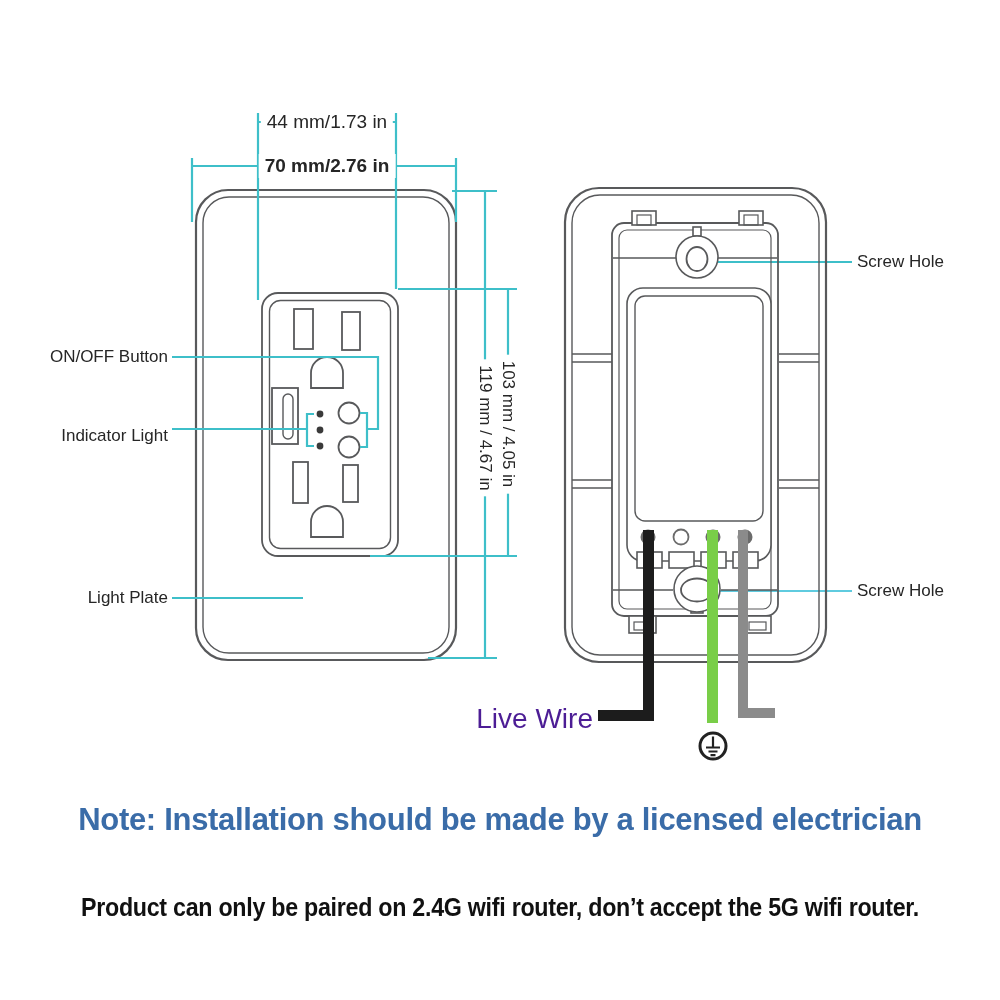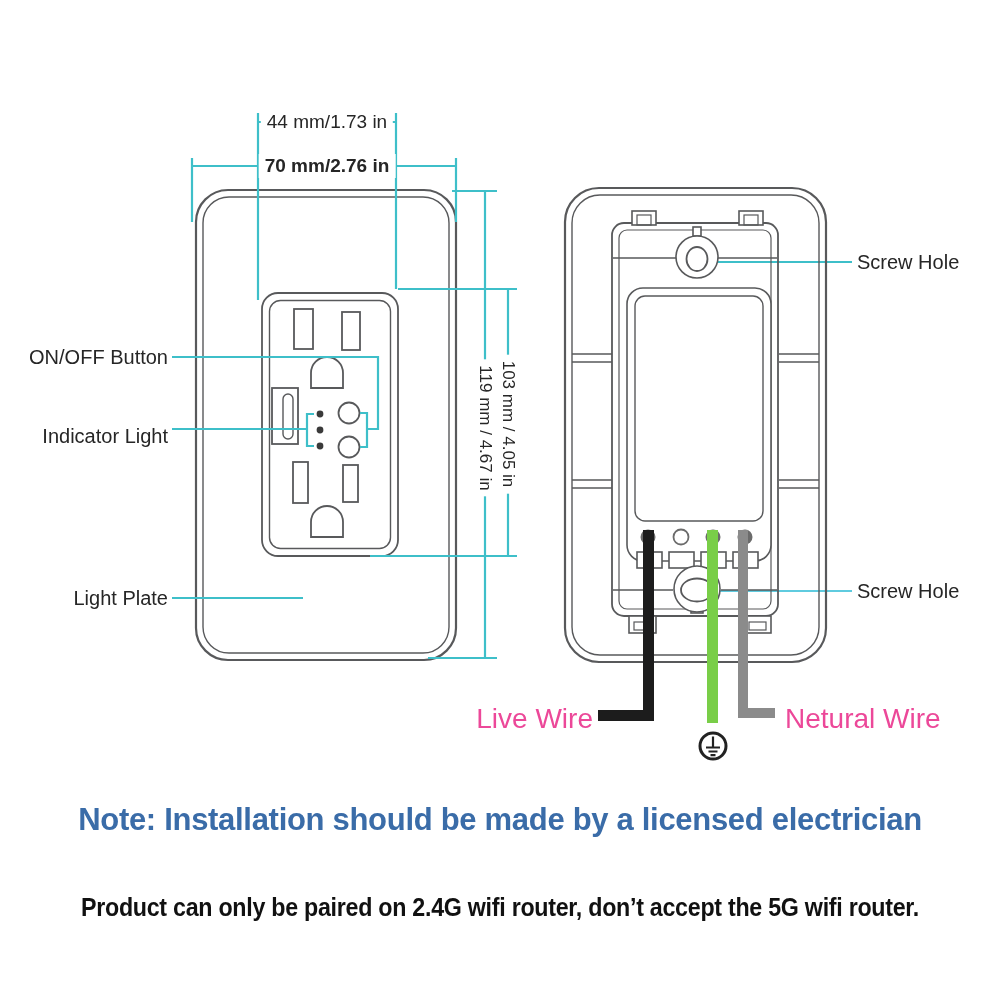--- a/index.html
+++ b/index.html
@@ -28,28 +28,28 @@
   .dotf{fill:#3a3a3a;stroke:none;}
   .cfill{fill:#6b6b6b;stroke:none;}
   .cout{fill:#ffffff;stroke:#6b6b6b;stroke-width:1.8;}
   .wireL{fill:none;stroke:var(--live-wire);stroke-width:11;}
   .wireG{fill:none;stroke:var(--ground-wire);stroke-width:11;}
   .wireN{fill:none;stroke:var(--neutral-wire);stroke-width:10;}
   .gnd{fill:none;stroke:#222;stroke-width:3;}
   .gndthin{fill:none;stroke:#222;stroke-width:2.2;}
 
   
-  .lbl{position:absolute;color:var(--text);white-space:nowrap;font-size:20px;}
+  .lbl{position:absolute;color:var(--text);white-space:nowrap;font-size:17px;}
   .vcenter{transform:translateY(-50%);}
   .dimlbl{position:absolute;color:var(--text);white-space:nowrap;font-size:19px;
           background:#fff;padding:1px 6px;transform:translate(-50%,-50%);}
   .dimvert{position:absolute;color:var(--text);white-space:nowrap;font-size:17px;
            background:#fff;padding:6px 1px;writing-mode:vertical-rl;
            transform:translate(-50%,-50%);}
-  .wirelbl{position:absolute;color:#ec4899;white-space:nowrap;font-size:28px;font-weight:500;}
+  .wirelbl{position:absolute;color:#4c1d95;white-space:nowrap;font-size:28px;font-weight:500;}
   .note1{position:absolute;left:50%;top:820px;transform:translate(-50%,-50%);
          color:var(--note-heading);font-weight:bold;font-size:31px;letter-spacing:-0.3px;white-space:nowrap;}
   .note2{position:absolute;left:50%;top:907px;transform:translate(-50%,-50%) scaleX(0.93);
          color:#111;font-weight:600;font-size:25px;letter-spacing:-0.3px;white-space:nowrap;}
   .ralign{text-align:right;}
 </style>
 </head>
 <body>
 
 <div id="stage">
@@ -183,17 +183,16 @@
   <div class="dimvert" style="left:485px;top:428px;">119 mm / 4.67 in</div>
 
   <div class="lbl vcenter ralign" style="right:832px;top:357px;">ON/OFF Button</div>
   <div class="lbl vcenter ralign" style="right:832px;top:430px;margin-top:6px;">Indicator Light</div>
   <div class="lbl vcenter ralign" style="right:832px;top:598px;">Light Plate</div>
 
   <div class="lbl vcenter" style="left:857px;top:262px;">Screw Hole</div>
   <div class="lbl vcenter" style="left:857px;top:591px;">Screw Hole</div>
 
   <div class="wirelbl vcenter ralign" style="right:407px;top:719px;">Live Wire</div>
-  <div class="wirelbl vcenter" style="left:785px;top:719px;">Netural Wire</div>
 
   <div class="note1">Note: Installation should be made by a licensed electrician</div>
   <div class="note2">Product can only be paired on 2.4G wifi router, don’t accept the 5G wifi router.</div>
 </div>
 
 </body></html>

